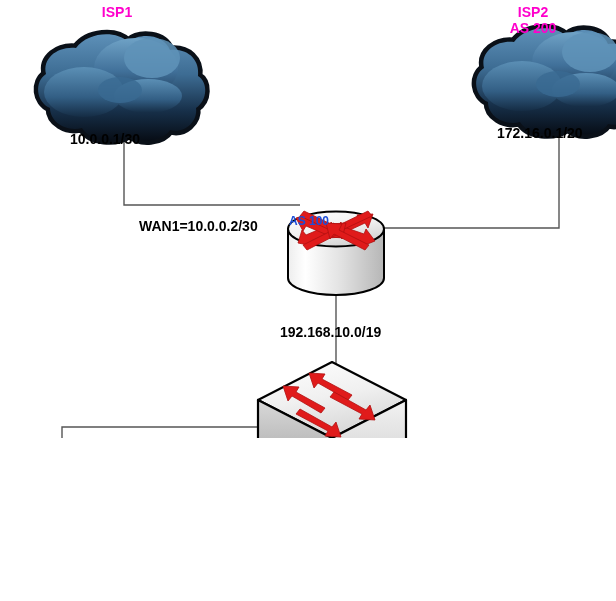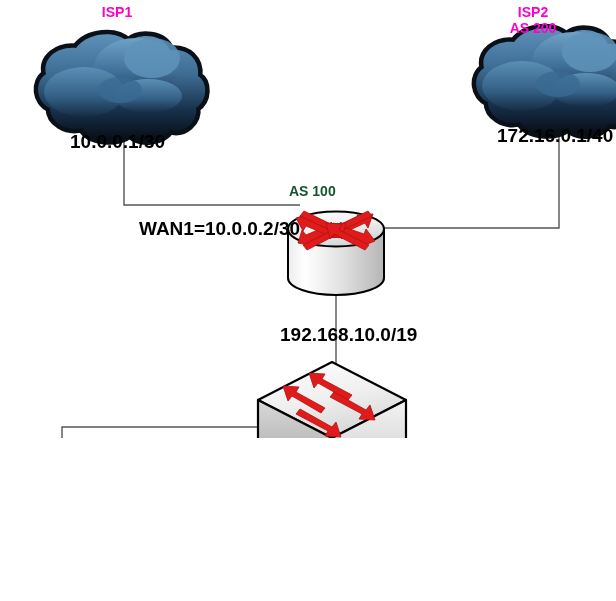--- a/index.html
+++ b/index.html
@@ -28,25 +28,26 @@
     font-weight: bold;
     white-space: nowrap;
     line-height: 1.15;
   }
   .label-isp {
     font-size: 14px;
     color: #ff00cc;
     text-align: center;
   }
   .label-as {
+    font-size: 12px;
+    color: #1d4ed8;
+    margin-top: 32px;
+  }
+  .label-net {
     font-size: 14px;
-    color: #14532d;
-  }
-  .label-net {
-    font-size: 19px;
     color: #000000;
   }
   
   #isp1-title { left: 62px; top: 4px; width: 110px; }
   
   #isp2-title { left: 478px; top: 4px; width: 110px; }
   #isp1-subnet { left: 70px; top: 131px; }
   #isp2-subnet { left: 497px; top: 125px; }
   #as100-title { left: 289px; top: 183px; }
   #wan1-label  { left: 139px; top: 218px; }
@@ -262,21 +263,21 @@
     <div>ISP1</div>
   </div>
 
   <div id="isp2-title" class="label-text label-isp">
     <div>ISP2</div>
     <div>AS 200</div>
   </div>
 
   <div id="isp1-subnet" class="label-text label-net">10.0.0.1/30</div>
 
-  <div id="isp2-subnet" class="label-text label-net">172.16.0.1/40</div>
+  <div id="isp2-subnet" class="label-text label-net">172.16.0.1/20</div>
 
   <div id="as100-title" class="label-text label-as">AS 100</div>
 
   <div id="wan1-label" class="label-text label-net">WAN1=10.0.0.2/30</div>
 
 
   <div id="lan-label" class="label-text label-net">192.168.10.0/19</div>
 
 </div>
 

